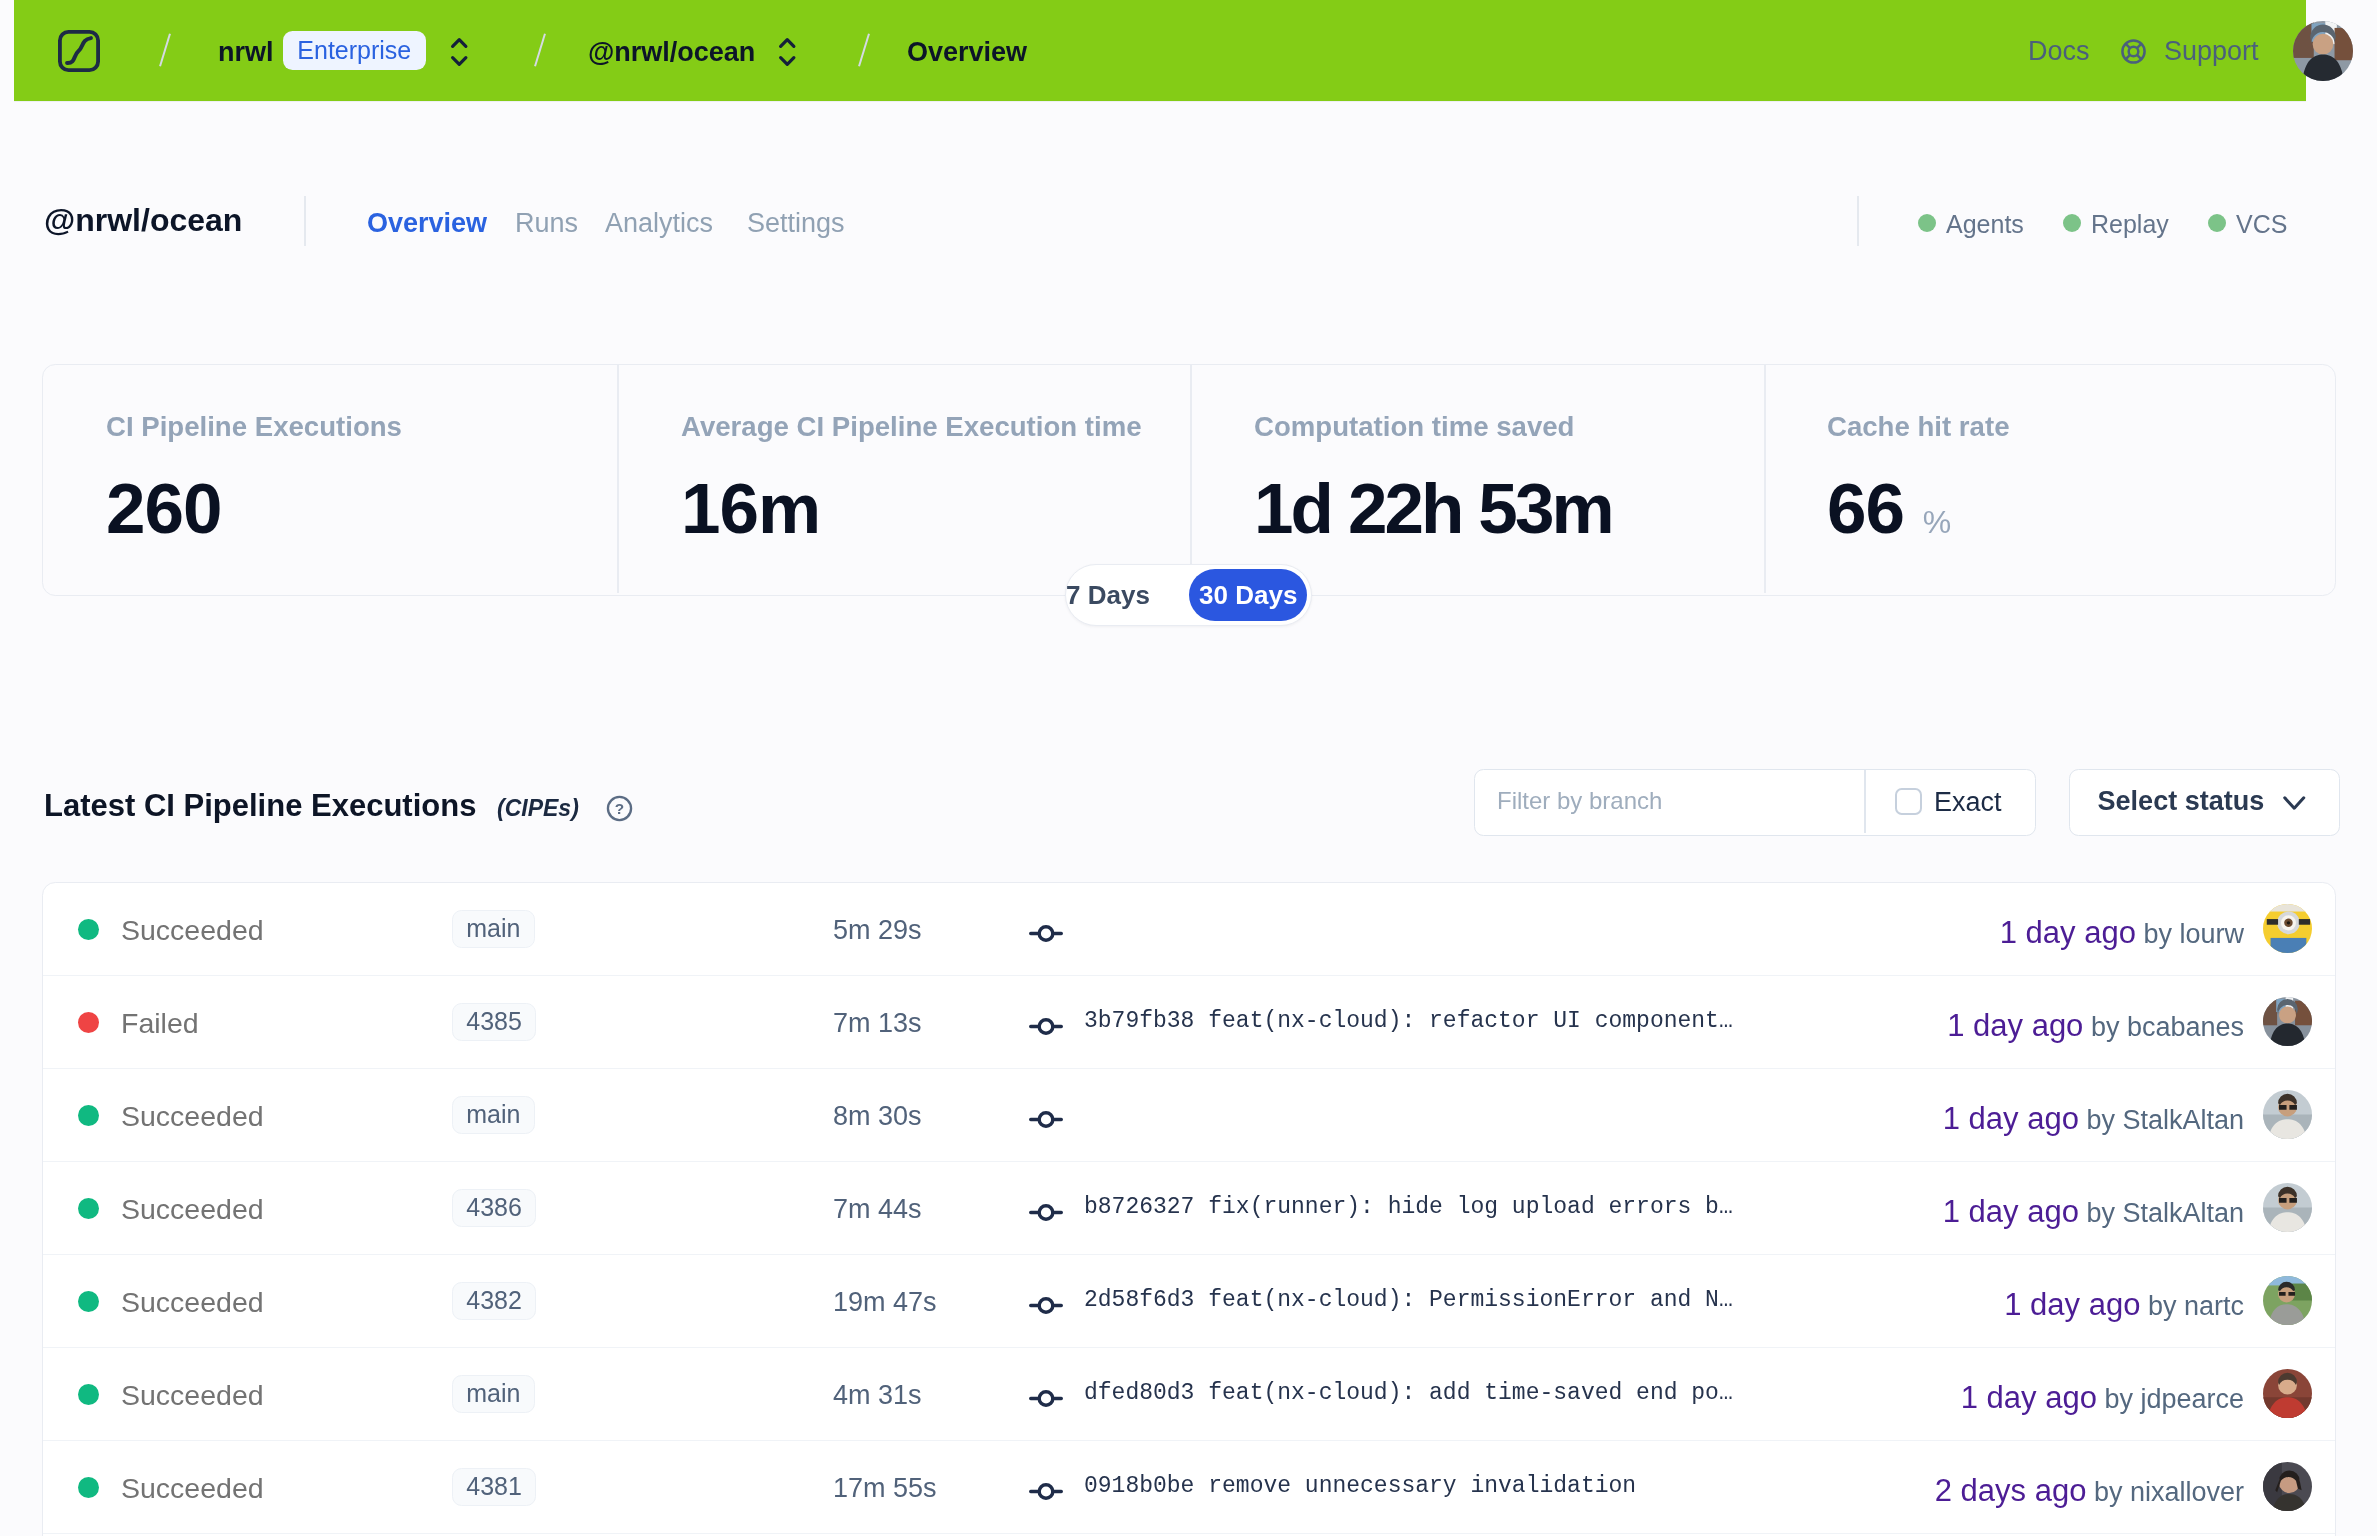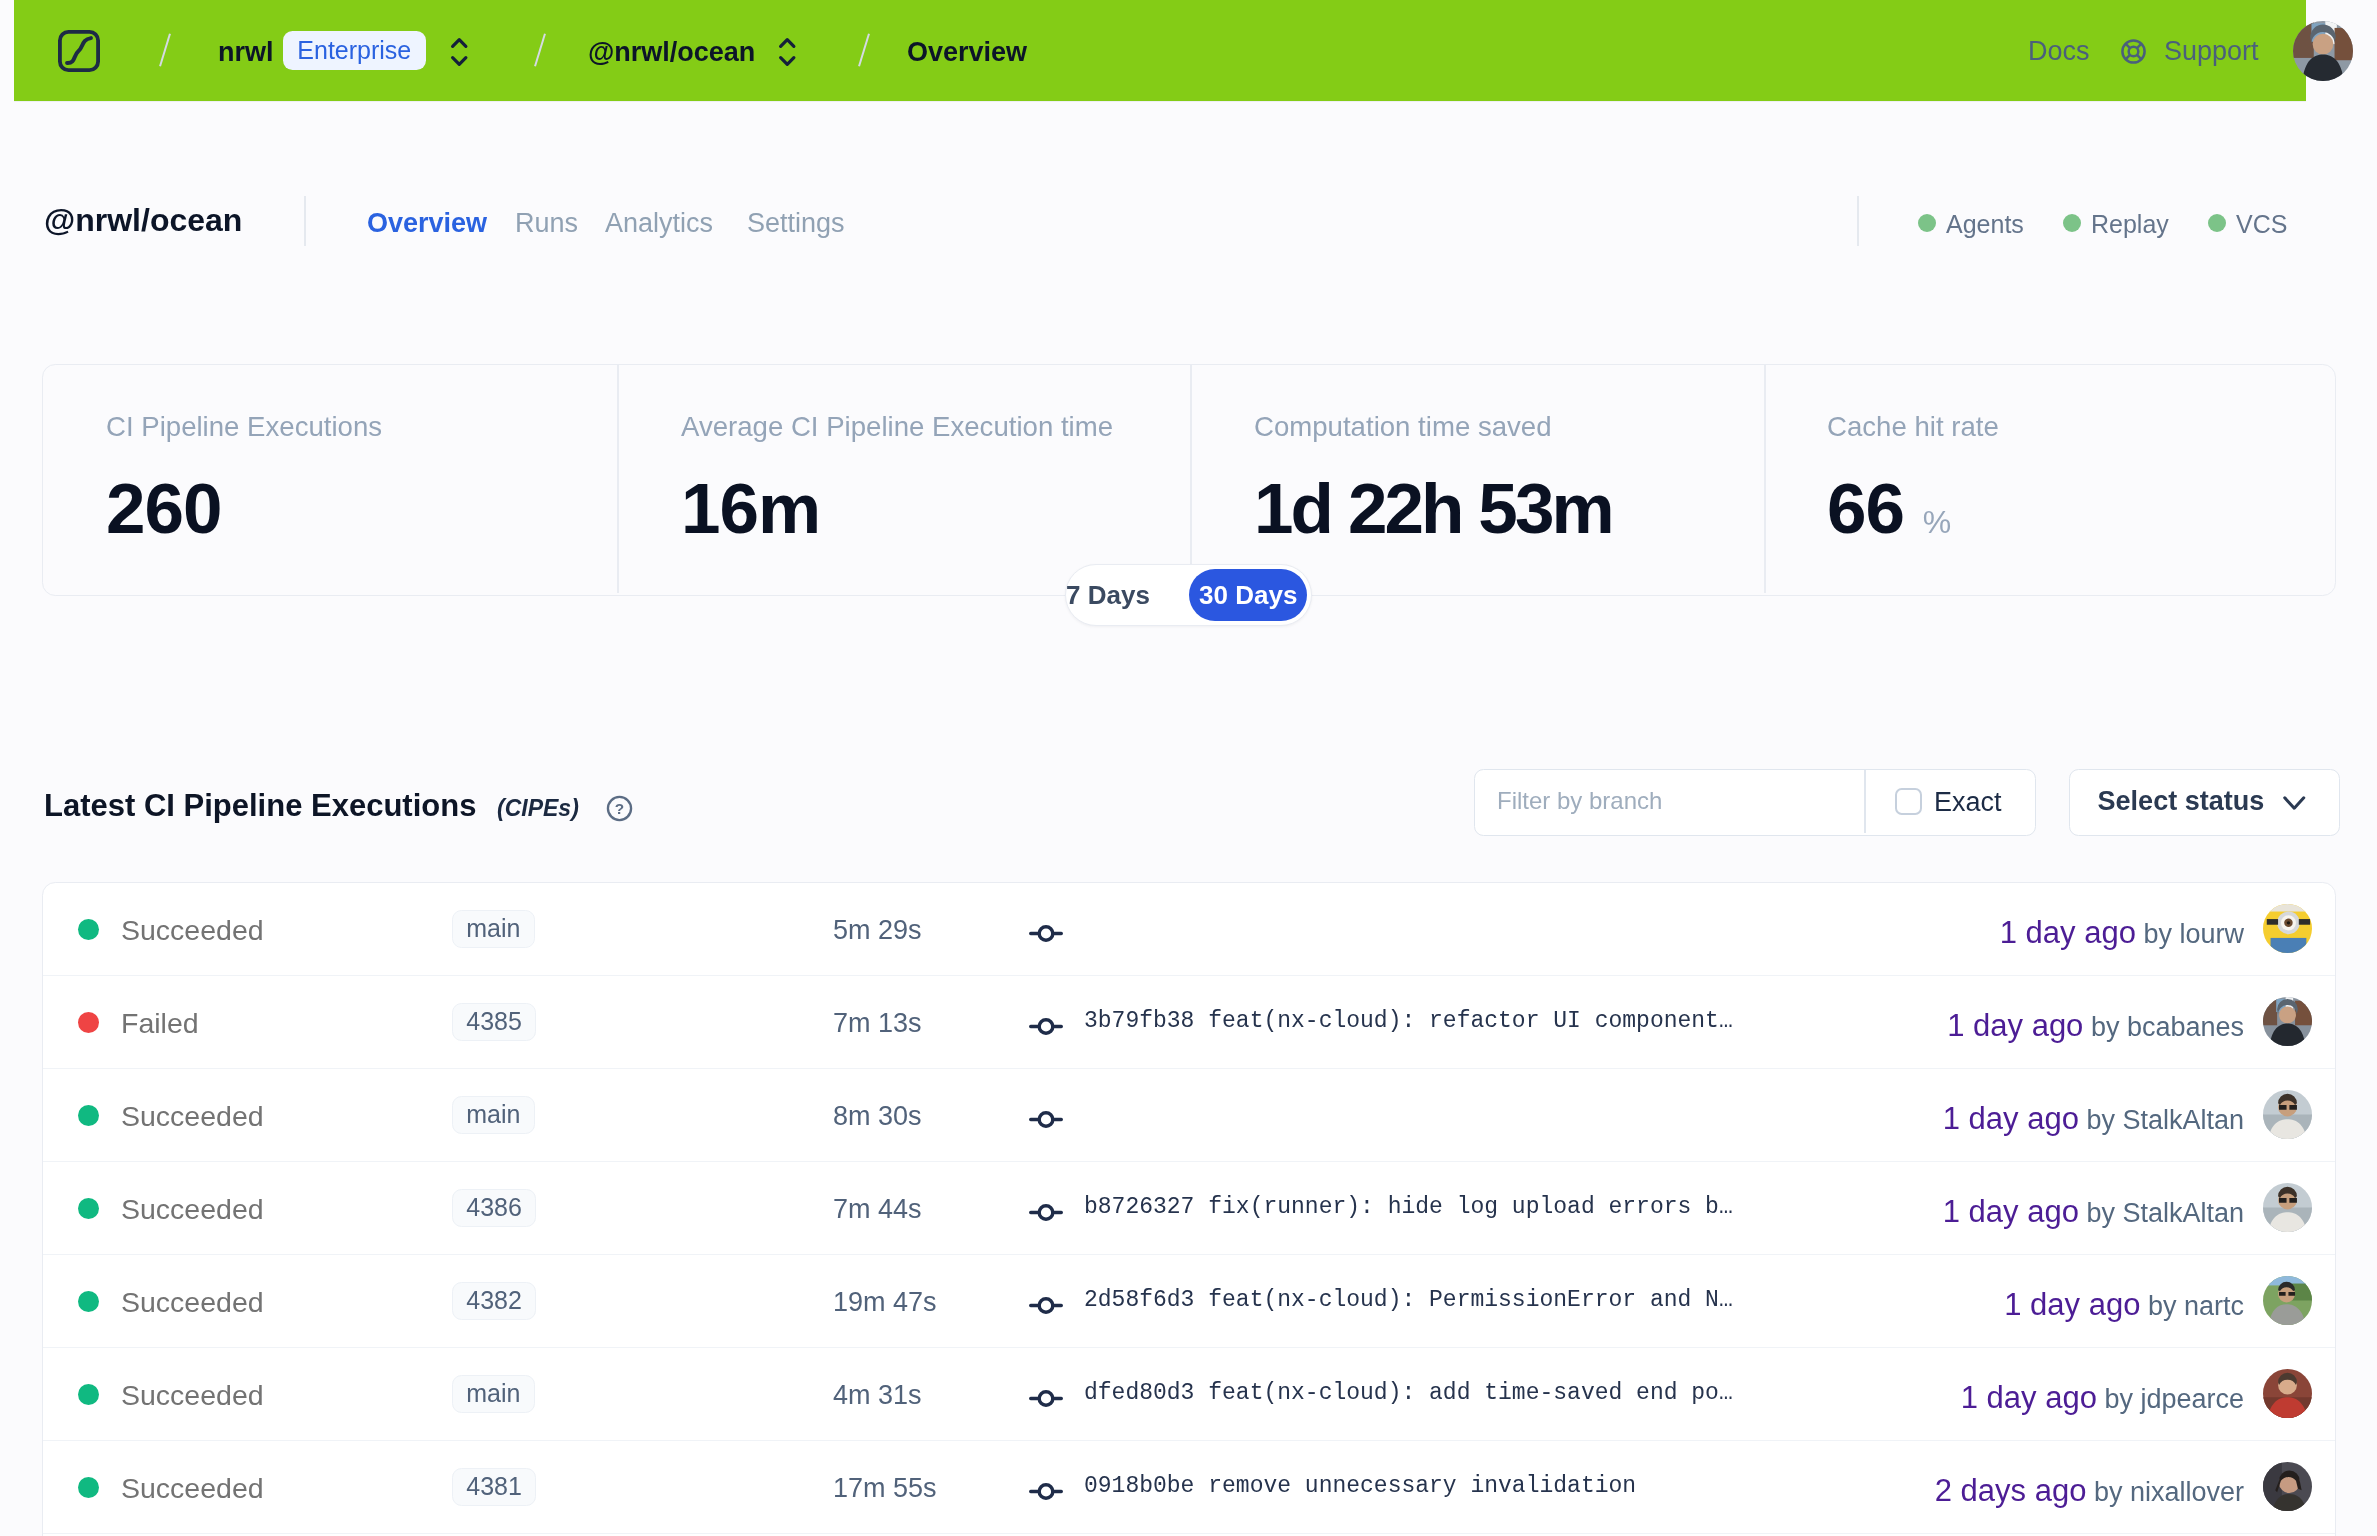--- a/index.html
+++ b/index.html
@@ -15,21 +15,21 @@
 #havatar { position:absolute; left:2279px; top:21px; width:60px; height:60px; border-radius:50%; overflow:hidden; }
 
 #ptitle { position:absolute; left:44px; top:202px; font-size:32px; font-weight:700; color:#0c1528; }
 .vdiv { position:absolute; width:1.9px; background:#e5e9ef; }
 .tab { position:absolute; top:208px; font-size:27px; font-weight:500; color:#90a1b3; }
 .svclab { position:absolute; top:210px; font-size:25px; color:#64748b; }
 .svcdot { position:absolute; top:214px; width:18px; height:18px; border-radius:50%; background:#7cc388; }
 
 #stats { position:absolute; left:42px; top:364px; width:2294px; height:232px; border:1.9px solid #e9ecf2; border-radius:13.3px; }
 .statdiv { position:absolute; top:0; width:1.9px; height:228px; background:#e9ecf2; }
-.slabel { position:absolute; top:46px; font-size:27.6px; font-weight:400; color:#94a4b8; }
+.slabel { position:absolute; top:46px; font-size:27.6px; font-weight:700; color:#94a4b8; }
 .sval { position:absolute; top:108px; font-size:71px; line-height:71px; font-weight:700; color:#0a1122; letter-spacing:-1px; white-space:nowrap; }
 .spct { font-size:32px; font-weight:400; color:#97a6ba; letter-spacing:0; }
 #toggle { position:absolute; left:1065px; top:564px; width:247px; height:62px; background:#fff; border:1.9px solid #e9ecf2; border-radius:31px; display:flex; align-items:center; box-shadow:0 1px 2.9px rgba(15,23,42,.05); }
 #t7 { flex:1; text-align:left; font-size:26px; font-weight:600; color:#3b4a61; }
 #t30 { width:118px; height:52px; margin-right:3.8px; border-radius:27px; background:#2b57e0; color:#fff; font-size:26px; font-weight:700; line-height:52px; text-align:center; }
 
 #secTitle { position:absolute; left:44px; top:788px; font-size:31px; font-weight:700; color:#0d1526; }
 #secCipe { position:absolute; left:497px; top:795px; font-size:23px; font-style:italic; font-weight:600; color:#1b2940; }
 #qmark { position:absolute; left:606px; top:795px; width:27px; height:27px; }
 #filterBox { position:absolute; left:1474px; top:769px; width:562px; height:67px; background:#fff; border:1.9px solid #e0e6ee; border-radius:9.5px; }

